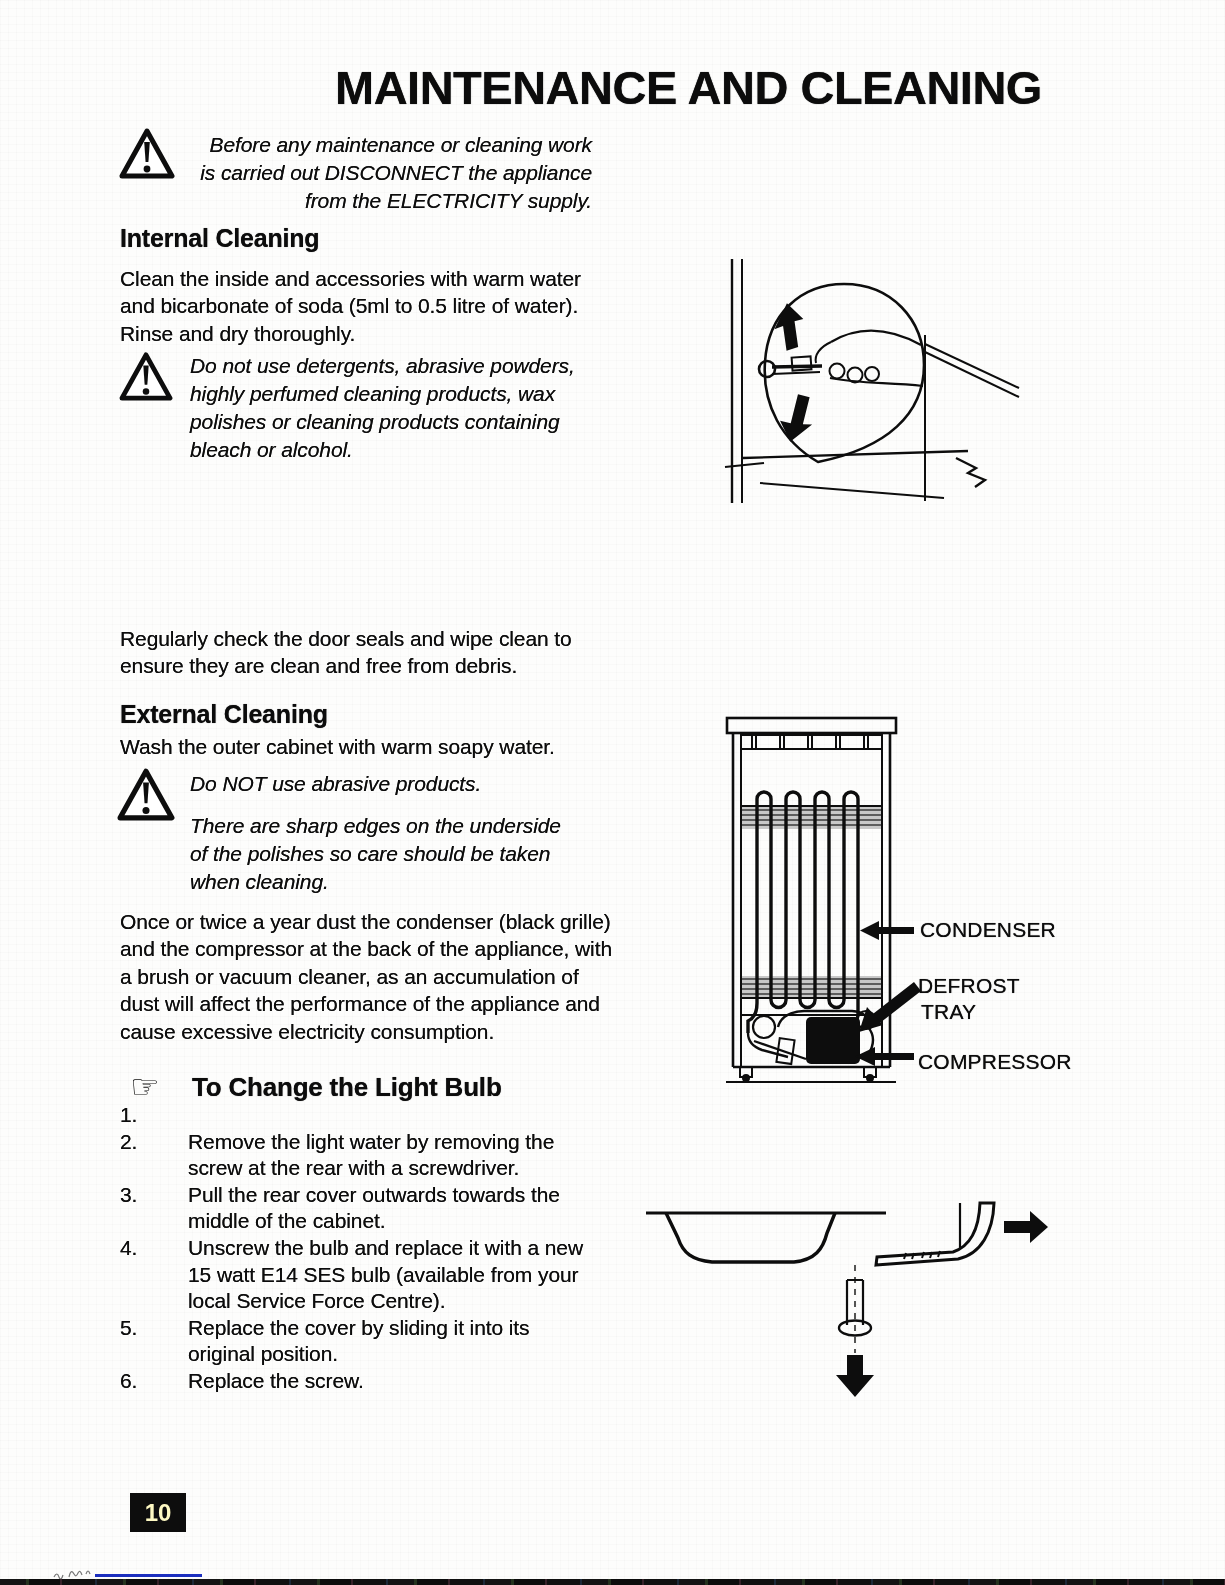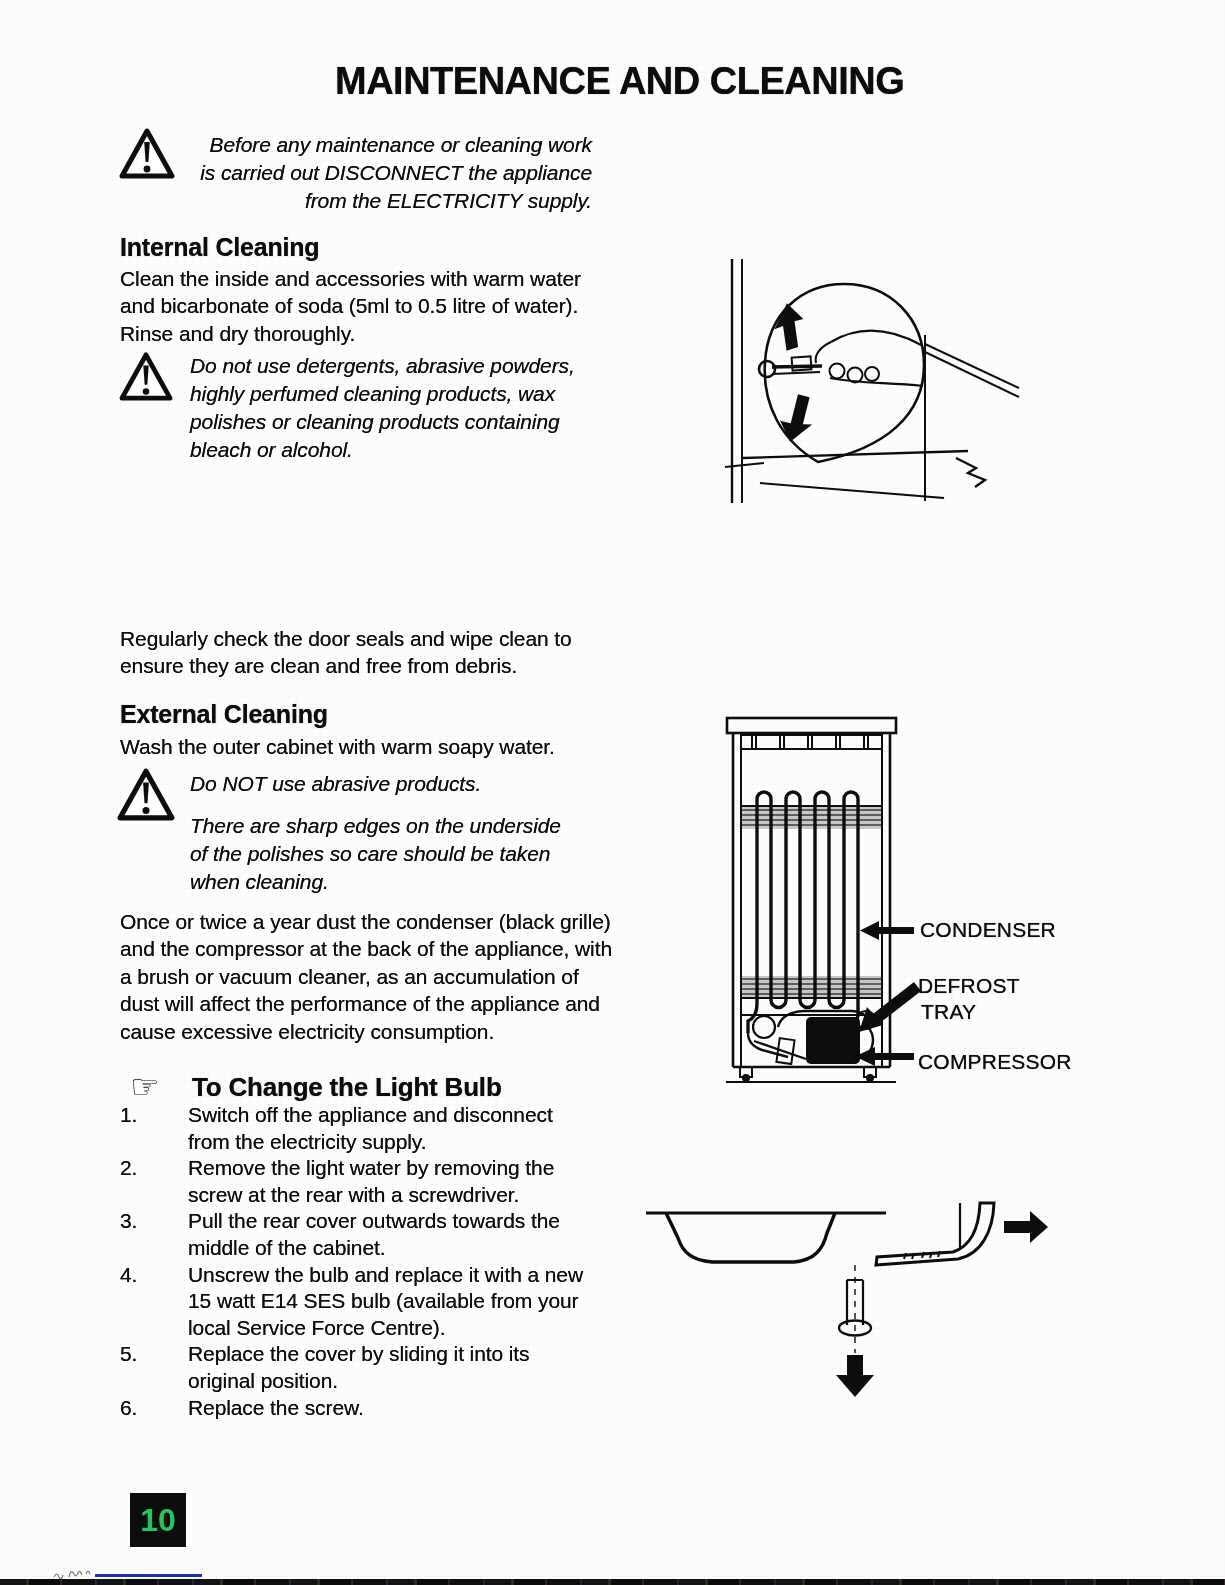--- a/index.html
+++ b/index.html
@@ -17,40 +17,40 @@
     opacity:.8;
   }
   .abs{position:absolute;}
   p{margin:0;}
   .body-text{
     font-size:21px;line-height:27.4px;letter-spacing:-0.1px;
     text-shadow:0 0 .6px rgba(0,0,0,.8);
   }
   .ital{font-style:italic;line-height:28px;}
   .h1-title{
-    font-size:38px;font-weight:700;letter-spacing:-0.5px;
+    font-size:47px;font-weight:700;letter-spacing:-0.5px;
     text-shadow:0 0 .8px rgba(0,0,0,.9);white-space:nowrap;
   }
   .h2{
     font-size:25px;font-weight:700;letter-spacing:-0.2px;
     text-shadow:0 0 .7px rgba(0,0,0,.85);
   }
   .steps{display:flex;flex-direction:column;}
   .step{display:flex;align-items:flex-start;}
   .step .num{width:68px;flex:none;}
   .step .txt{width:398px;}
   .steps .body-text{line-height:26.6px;}
   .diagram-label{
     font-size:21px;font-weight:400;letter-spacing:.2px;
     text-shadow:0 0 .7px rgba(0,0,0,.85);white-space:nowrap;
   }
   .pagenum{
-    width:56px;height:54px;background:#0d0d0d;color:#22c55e;
+    width:56px;height:39px;background:#0d0d0d;color:#fef9c3;
     display:flex;align-items:center;justify-content:center;
-    font-size:32px;font-weight:700;
+    font-size:24px;font-weight:700;
   }
   .hand-glyph{font-family:"DejaVu Sans",sans-serif;font-size:33px;line-height:33px;font-weight:400;}
   .scan-bottom{
     height:6px;width:1225px;
     background:repeating-linear-gradient(90deg,
       #141414 0 26px, #25331f 26px 29px, #0c0c0c 29px 60px,
       #38222a 60px 62px, #101010 62px 95px, #1d2a3a 95px 97px);
   }
   svg .ln{stroke:#0d0d0d;fill:none;}
 </style>
@@ -61,21 +61,21 @@
 
   <div class="abs h1-title" style="top:60px;left:335px;">MAINTENANCE AND CLEANING</div>
 
   <svg class="abs" style="top:128px;left:119px;" width="56" height="52" viewBox="0 0 56 52">
     <polygon points="28,3 53,48 3,48" fill="#fff" stroke="#0d0d0d" stroke-width="5" stroke-linejoin="round"></polygon>
     <polygon points="25.2,14 30.8,14 29.4,34 26.6,34" fill="#0d0d0d"></polygon>
     <circle cx="28" cy="41" r="3.4" fill="#0d0d0d"></circle>
   </svg>
   <p class="abs body-text ital" style="top:131px;left:190px;width:402px;text-align:right;">Before any maintenance or cleaning work is carried out DISCONNECT the appliance from the ELECTRICITY supply.</p>
 
-  <div class="abs h2" style="top:233px;left:120px;text-align:right;">Internal Cleaning</div>
+  <div class="abs h2" style="top:224px;left:120px;text-align:right;">Internal Cleaning</div>
   <p class="abs body-text" style="top:265px;left:120px;width:490px;">Clean the inside and accessories with warm water and bicarbonate of soda (5ml to 0.5 litre of water). Rinse and dry thoroughly.</p>
 
   <svg class="abs" style="top:352px;left:119px;" width="54" height="50" viewBox="0 0 56 52">
     <polygon points="28,3 53,48 3,48" fill="#fff" stroke="#0d0d0d" stroke-width="5" stroke-linejoin="round"></polygon>
     <polygon points="25.2,14 30.8,14 29.4,34 26.6,34" fill="#0d0d0d"></polygon>
     <circle cx="28" cy="41" r="3.4" fill="#0d0d0d"></circle>
   </svg>
   <p class="abs body-text ital" style="top:352px;left:190px;width:402px;">Do not use detergents, abrasive powders, highly perfumed cleaning products, wax polishes or cleaning products containing bleach or alcohol.</p>
 
   <p class="abs body-text" style="top:625px;left:120px;width:490px;">Regularly check the door seals and wipe clean to ensure they are clean and free from debris.</p>
@@ -92,21 +92,20 @@
   <p class="abs body-text ital" style="top:812px;left:190px;width:392px;">There are sharp edges on the underside of the polishes so care should be taken when cleaning.</p>
 
   <p class="abs body-text" style="top:908px;left:120px;width:500px;">Once or twice a year dust the condenser (black grille) and the compressor at the back of the appliance, with a brush or vacuum cleaner, as an accumulation of dust will affect the performance of the appliance and cause excessive electricity consumption.</p>
 
   <span class="abs hand-glyph" style="top:1070px;left:130px;">☞</span>
   <div class="abs h2" style="top:1072px;left:192px;font-size:26px;">To Change the Light Bulb</div>
 
   <div class="abs steps" style="top:1102px;left:120px;">
     <div class="step">
       <span class="num body-text">1.</span>
-      <span class="txt body-text">Switch off the appliance and disconnect from the electricity supply.</span>
     </div>
     <div class="step">
       <span class="num body-text">2.</span>
       <span class="txt body-text">Remove the light water by removing the screw at the rear with a screwdriver.</span>
     </div>
     <div class="step">
       <span class="num body-text">3.</span>
       <span class="txt body-text">Pull the rear cover outwards towards the middle of the cabinet.</span>
     </div>
     <div class="step">

